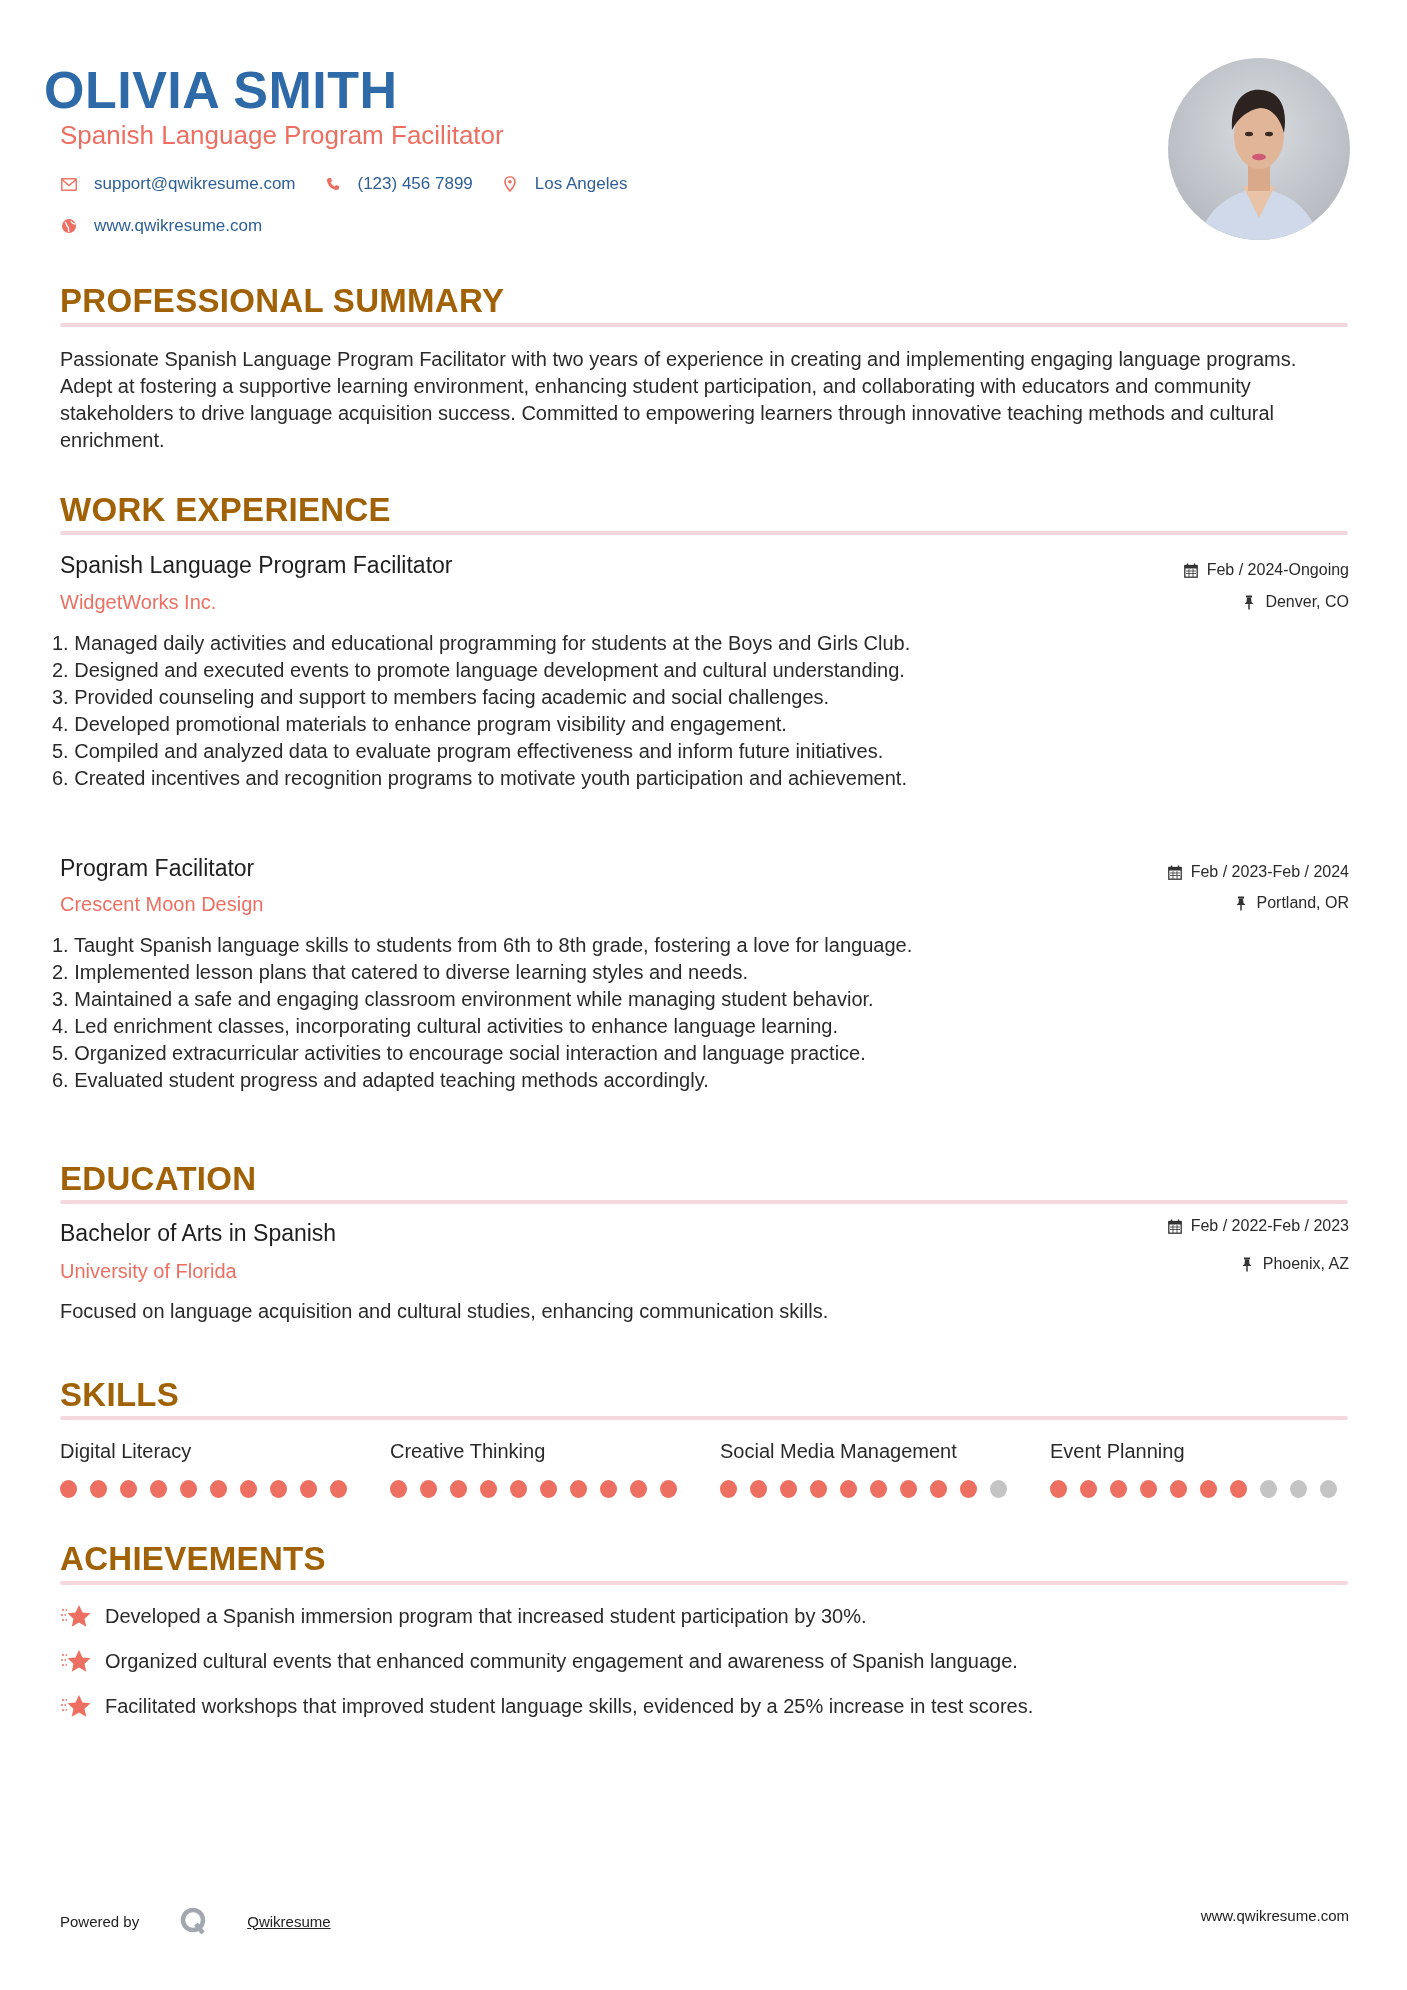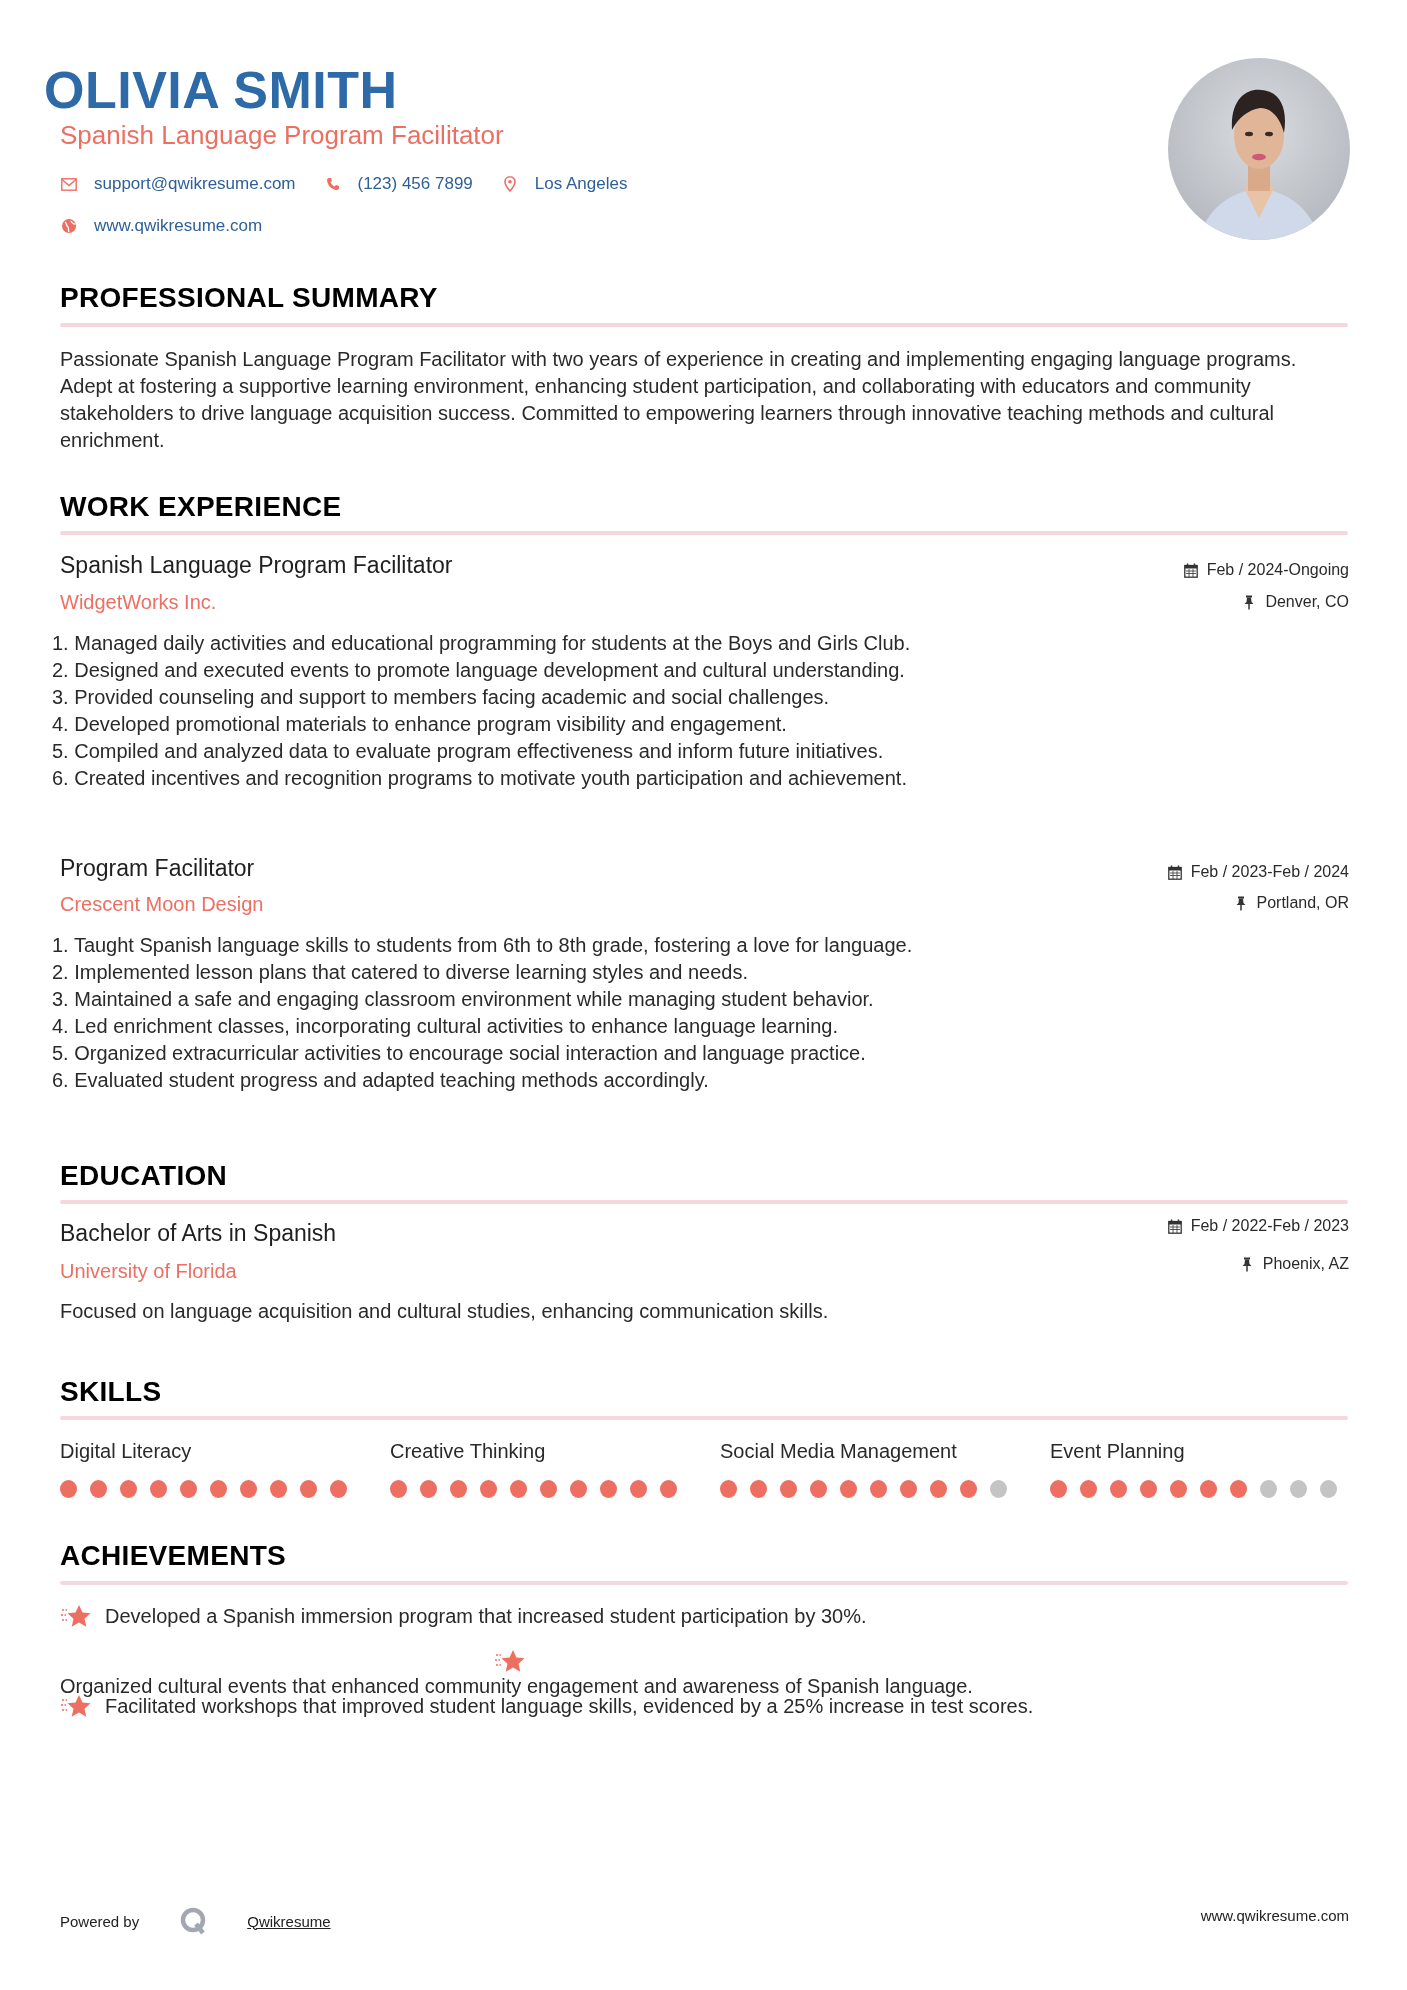--- a/index.html
+++ b/index.html
@@ -9,21 +9,21 @@
   .abs { position: absolute; }
 
   .name { left: 44px; top: 60px; font-size: 52px; font-weight: 700; color: #2e6aa8; letter-spacing: 0.5px; }
   .headline { left: 60px; top: 120px; font-size: 26px; color: #ec6f62; }
   .contact-row { left: 60px; display: flex; align-items: center; font-size: 17px; color: #2e5f96; }
   .contact-row .ci { display: inline-flex; align-items: center; margin-right: 22px; }
   .contact-row .ico { width: 18px; height: 18px; margin-right: 16px; display: inline-flex; align-items: center; justify-content: center; color: #ec6f62; }
   .photo { left: 1168px; top: 58px; width: 182px; height: 182px; border-radius: 50%; overflow: hidden;
            background: radial-gradient(circle at 50% 40%, #d9dce0 0%, #b9bdc3 70%, #a7acb3 100%); }
 
-  .sec-title { left: 60px; font-size: 28px; font-weight: 700; color: #000000; letter-spacing: 0.3px; }
+  .sec-title { left: 60px; font-size: 33px; font-weight: 700; color: #a16207; letter-spacing: 0.3px; }
   .rule { left: 60px; width: 1288px; height: 4px; background: #f4d8de; border-radius: 2px; }
 
   .para { left: 60px; width: 1290px; font-size: 20px; line-height: 27px; color: #2a2a2a; }
 
   .job-title { left: 60px; font-size: 23px; color: #1f1f1f; }
   .company { left: 60px; font-size: 20px; color: #ec6f62; }
   .meta { right: 58px; font-size: 16px; color: #2a2a2a; display: flex; align-items: center; justify-content: flex-end; }
   .meta .mi { width: 16px; height: 16px; margin-right: 8px; display: inline-flex; align-items: center; justify-content: center; }
 
   .bullets { left: 52px; width: 1200px; font-size: 20px; line-height: 27px; color: #2a2a2a; list-style: none; }
@@ -277,21 +277,21 @@
 
   <div class="abs ach" style="top:1602px;">
     <span class="star">
       <svg width="32" height="28" viewBox="0 0 32 28">
           <path d="M2 8 H7 M1 13 H6 M2 18 H7" stroke="#ec6f62" stroke-width="1.6" stroke-dasharray="2 1.5"></path>
           <polygon points="19,3 22.5,10.5 30.5,11.3 24.5,16.8 26.3,24.8 19,20.6 11.7,24.8 13.5,16.8 7.5,11.3 15.5,10.5" fill="#ec6f62"></polygon>
         </svg>
     </span>
     <span>Developed a Spanish immersion program that increased student participation by 30%.</span>
   </div>
-  <div class="abs ach" style="top:1647px;flex-direction:column;">
+  <div class="abs ach" style="top:1647px;">
     <span class="star">
       <svg width="32" height="28" viewBox="0 0 32 28">
           <path d="M2 8 H7 M1 13 H6 M2 18 H7" stroke="#ec6f62" stroke-width="1.6" stroke-dasharray="2 1.5"></path>
           <polygon points="19,3 22.5,10.5 30.5,11.3 24.5,16.8 26.3,24.8 19,20.6 11.7,24.8 13.5,16.8 7.5,11.3 15.5,10.5" fill="#ec6f62"></polygon>
         </svg>
     </span>
     <span>Organized cultural events that enhanced community engagement and awareness of Spanish language.</span>
   </div>
   <div class="abs ach" style="top:1692px;">
     <span class="star">

